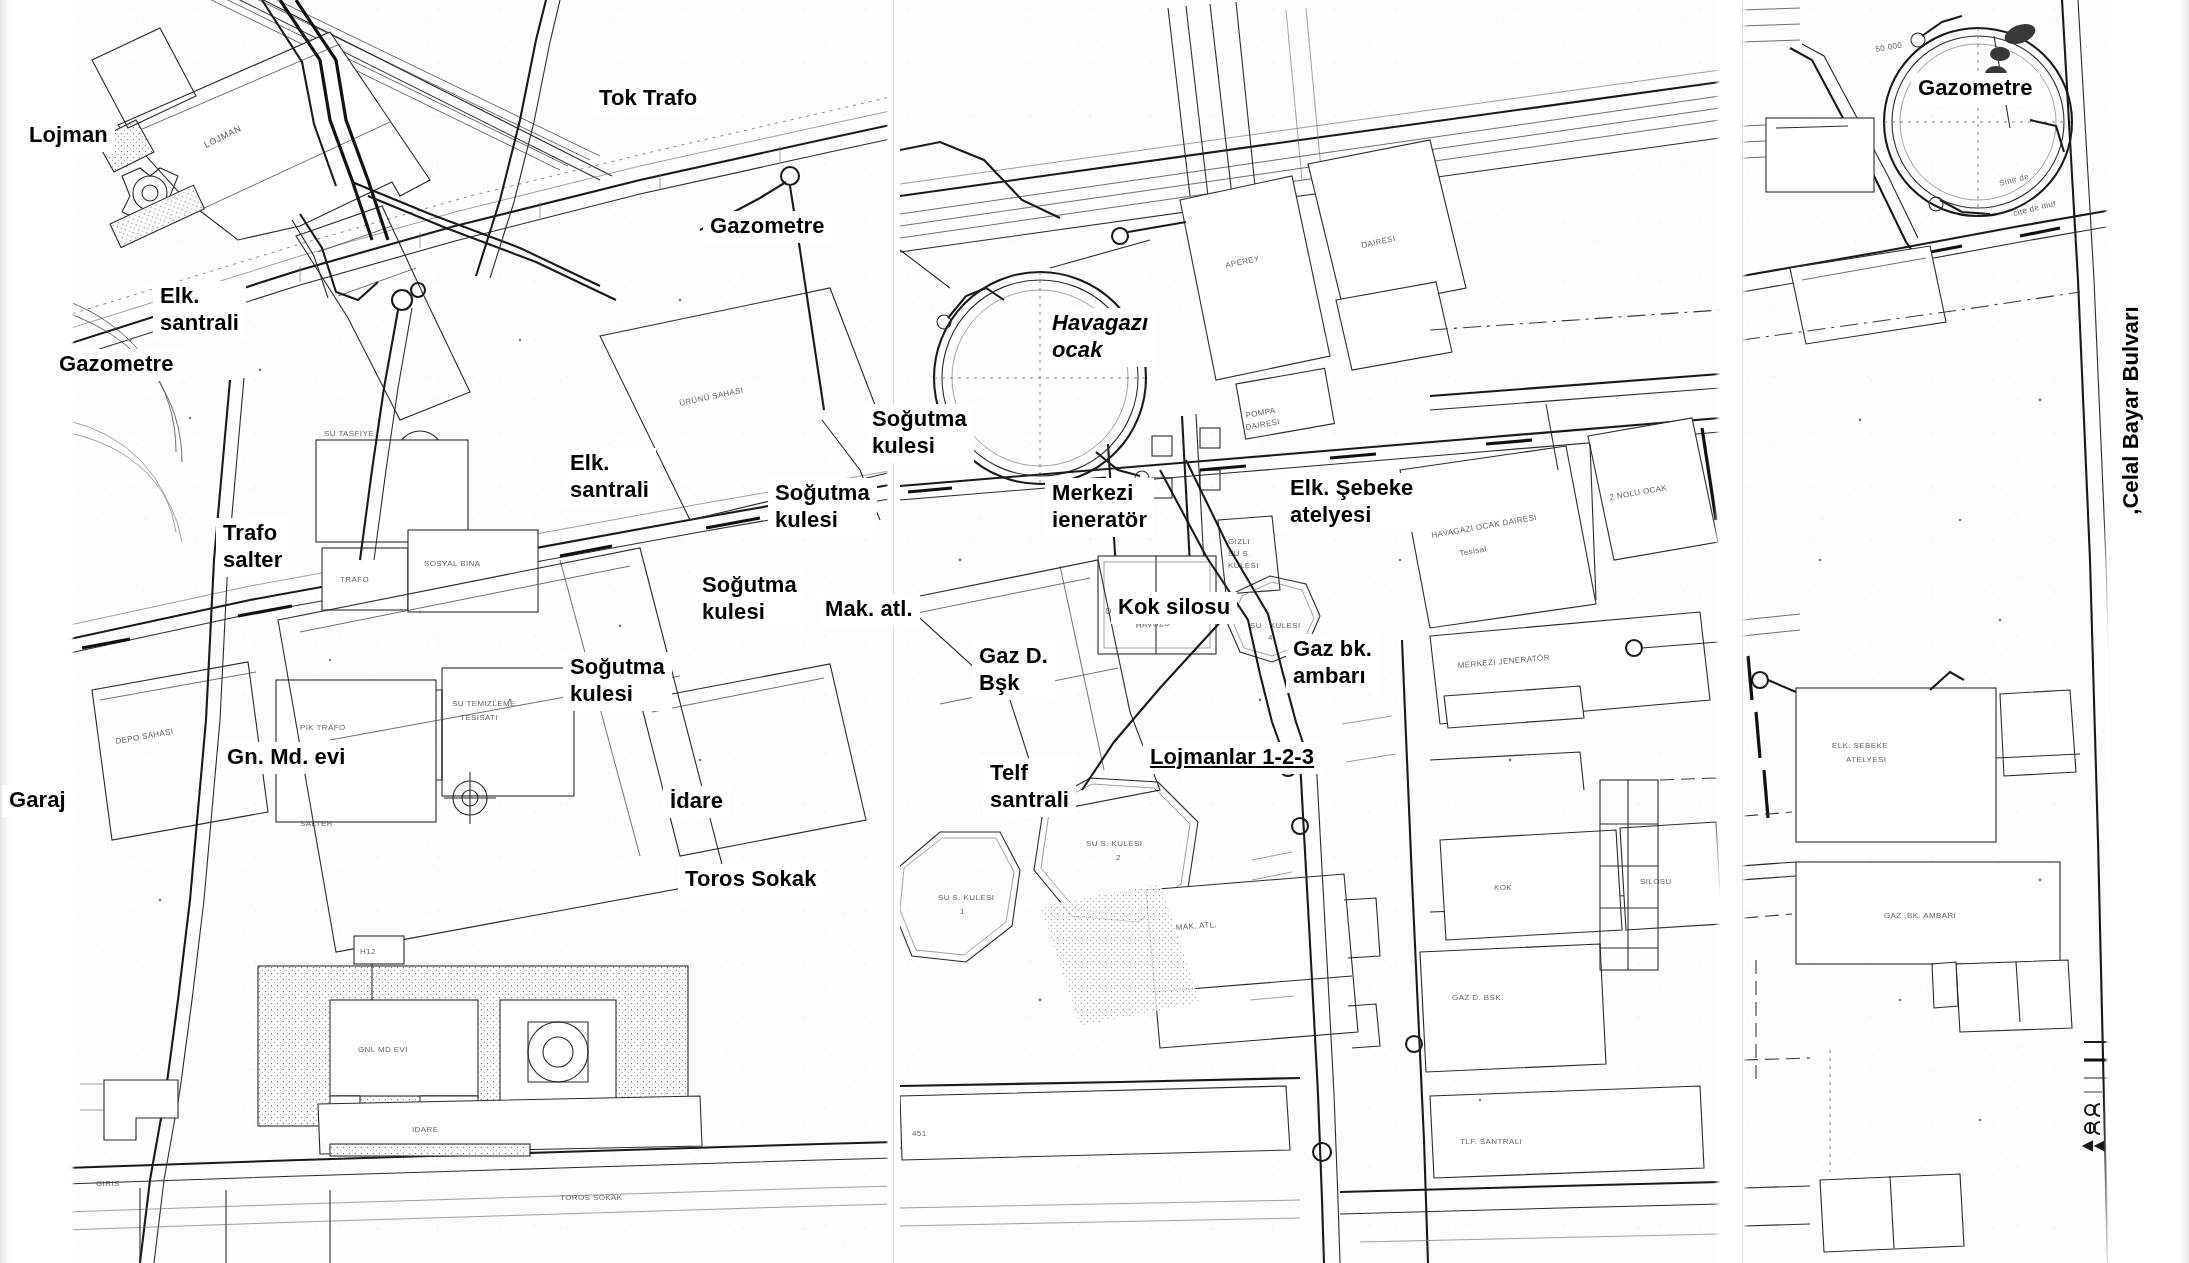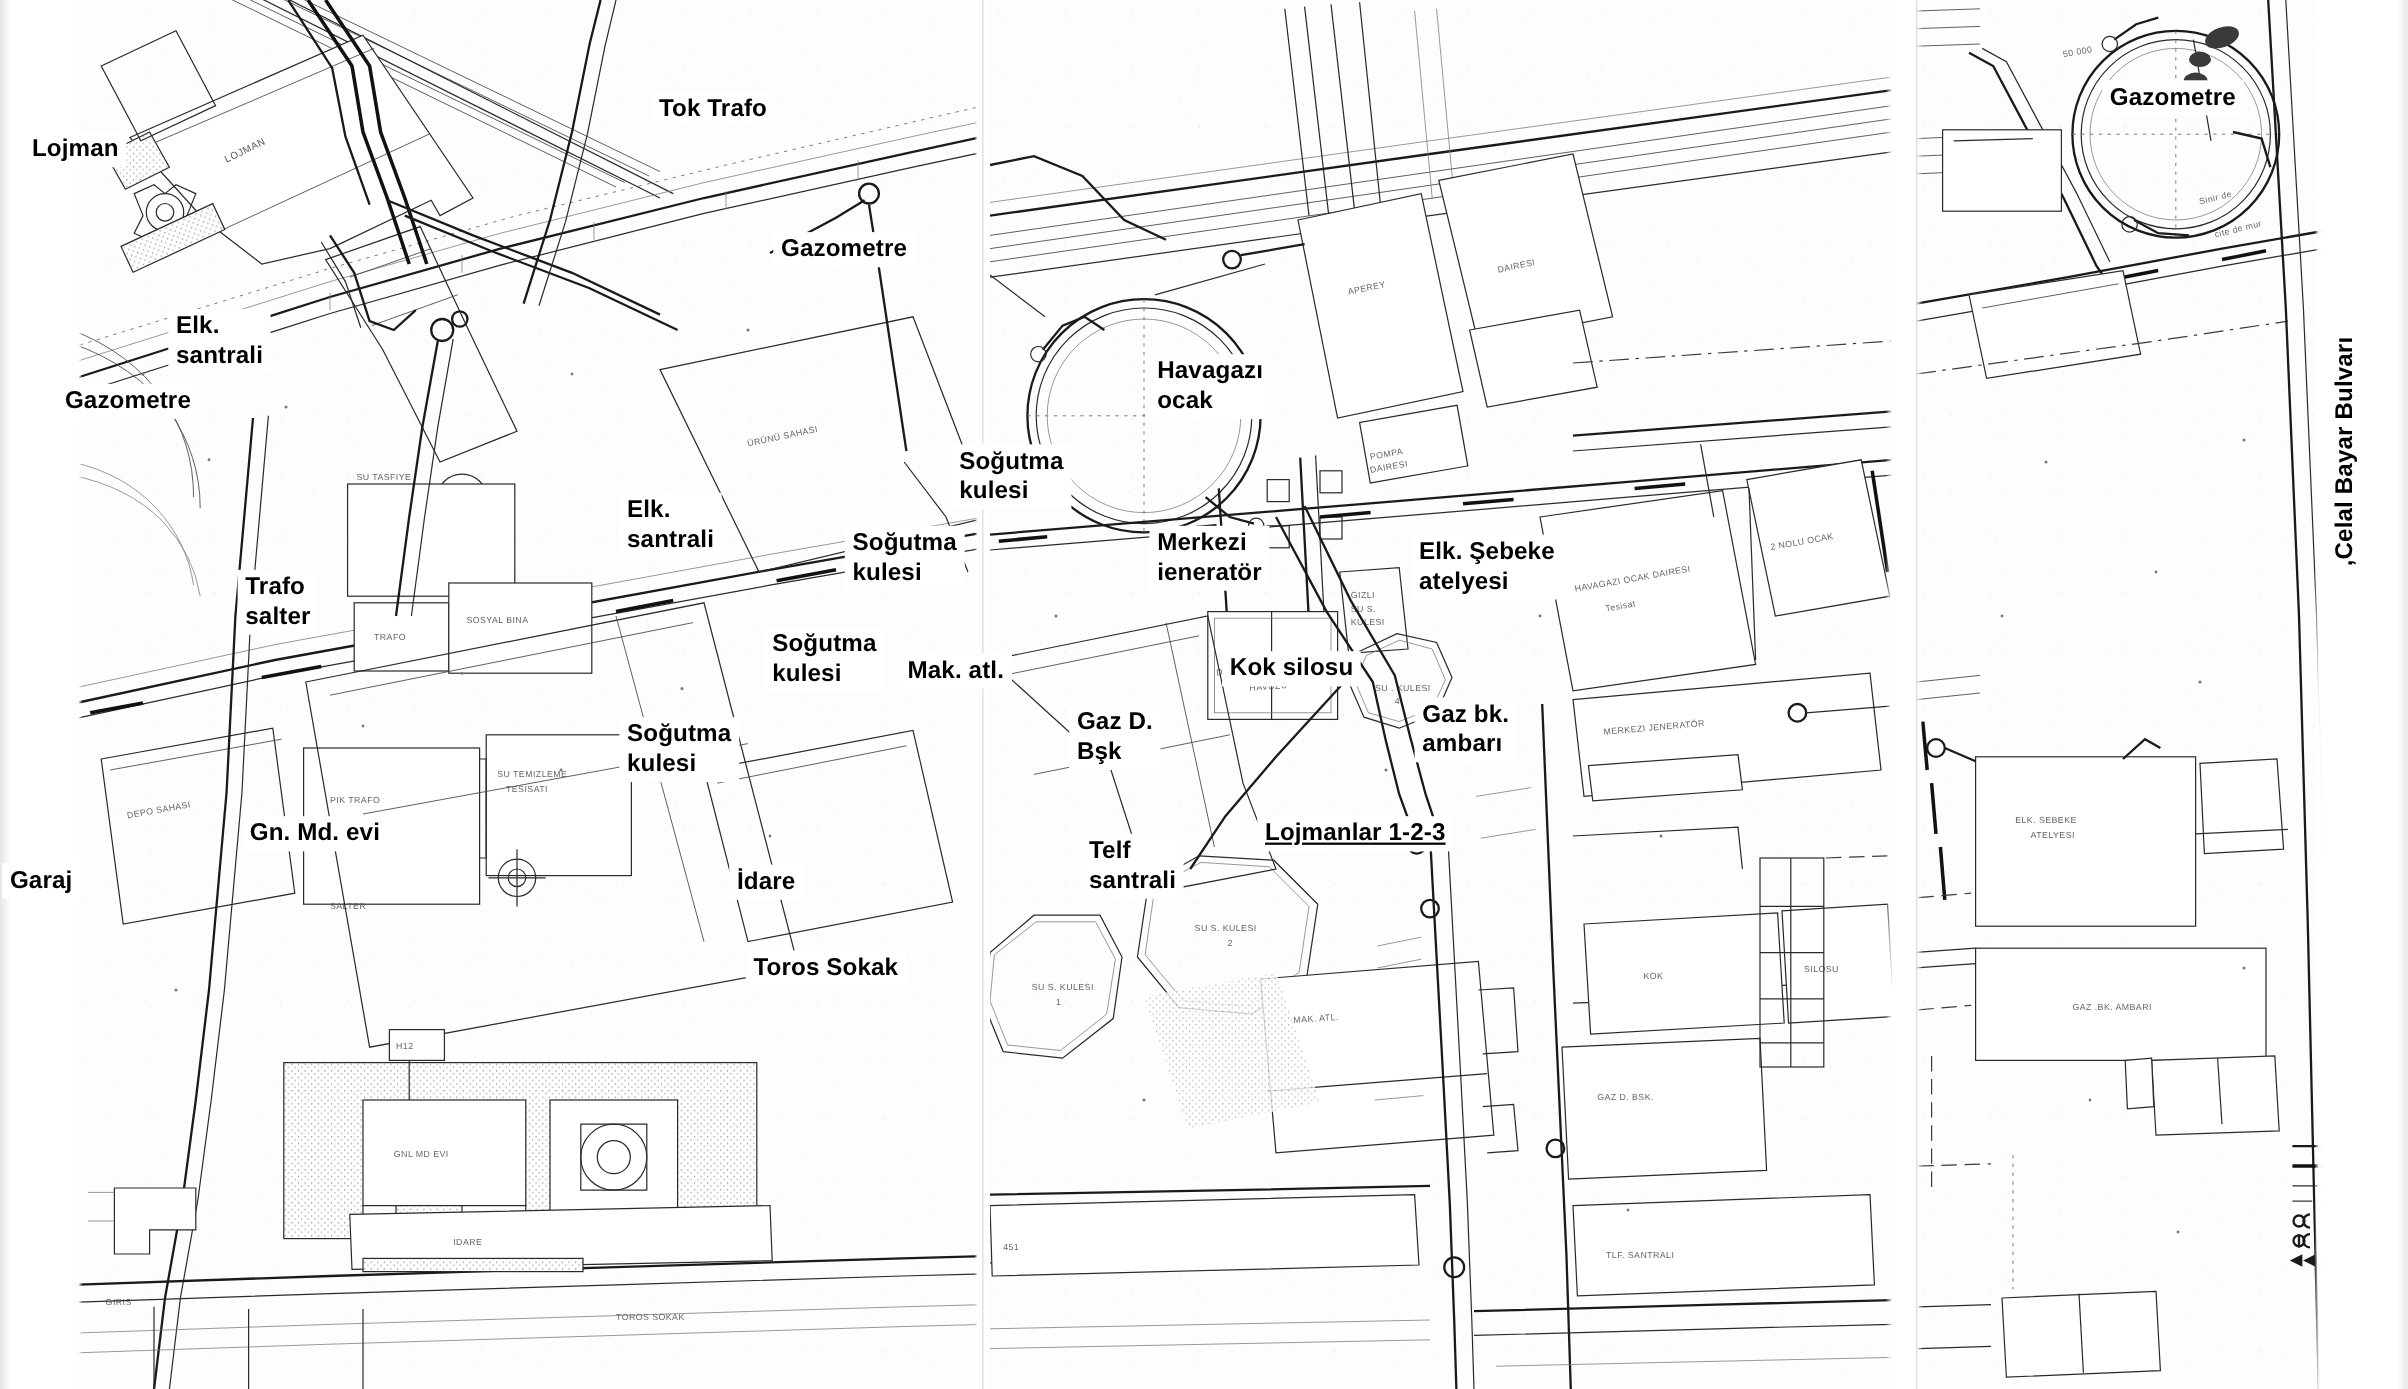--- a/index.html
+++ b/index.html
@@ -644,33 +644,33 @@
   <div class="lbl" style="left:592px; top:83px;">Tok Trafo</div>
   <div class="lbl" style="left:1911px;top:73px;">Gazometre</div>
   <div class="lbl" style="left:703px; top:211px;">Gazometre</div>
   <div class="lbl" style="left:52px;  top:349px;">Gazometre</div>
   <div class="lbl" style="left:153px; top:281px;">Elk.
 santrali</div>
   <div class="lbl" style="left:563px; top:448px;">Elk.
 santrali</div>
   <div class="lbl" style="left:216px; top:518px;">Trafo
 salter</div>
-  <div class="lbl" style="left:1045px;top:322px;">Havagazı
+  <div class="lbl" style="left:1045px;top:308px;font-style:italic;">Havagazı
 ocak</div>
   <div class="lbl" style="left:865px; top:404px;">Soğutma
 kulesi</div>
   <div class="lbl" style="left:768px; top:478px;">Soğutma
 kulesi</div>
   <div class="lbl" style="left:695px; top:570px;">Soğutma
 kulesi</div>
   <div class="lbl" style="left:563px; top:652px;">Soğutma
 kulesi</div>
   <div class="lbl" style="left:1045px;top:478px;">Merkezi
 ieneratör</div>
-  <div class="lbl" style="left:1283px;top:473px;margin-top:13px;">Elk. Şebeke
+  <div class="lbl" style="left:1283px;top:473px;">Elk. Şebeke
 atelyesi</div>
   <div class="lbl" style="left:818px; top:594px;">Mak.  atl.</div>
   <div class="lbl" style="left:1111px;top:592px;">Kok silosu</div>
   <div class="lbl" style="left:1286px;top:634px;">Gaz bk.
 ambarı</div>
   <div class="lbl" style="left:972px; top:641px;">Gaz D.
 Bşk</div>
   <div class="lbl" style="left:983px; top:758px;">Telf
 santrali</div>
   <div class="lbl" style="left:1143px;top:742px;text-decoration:underline;">Lojmanlar  1-2-3</div>

